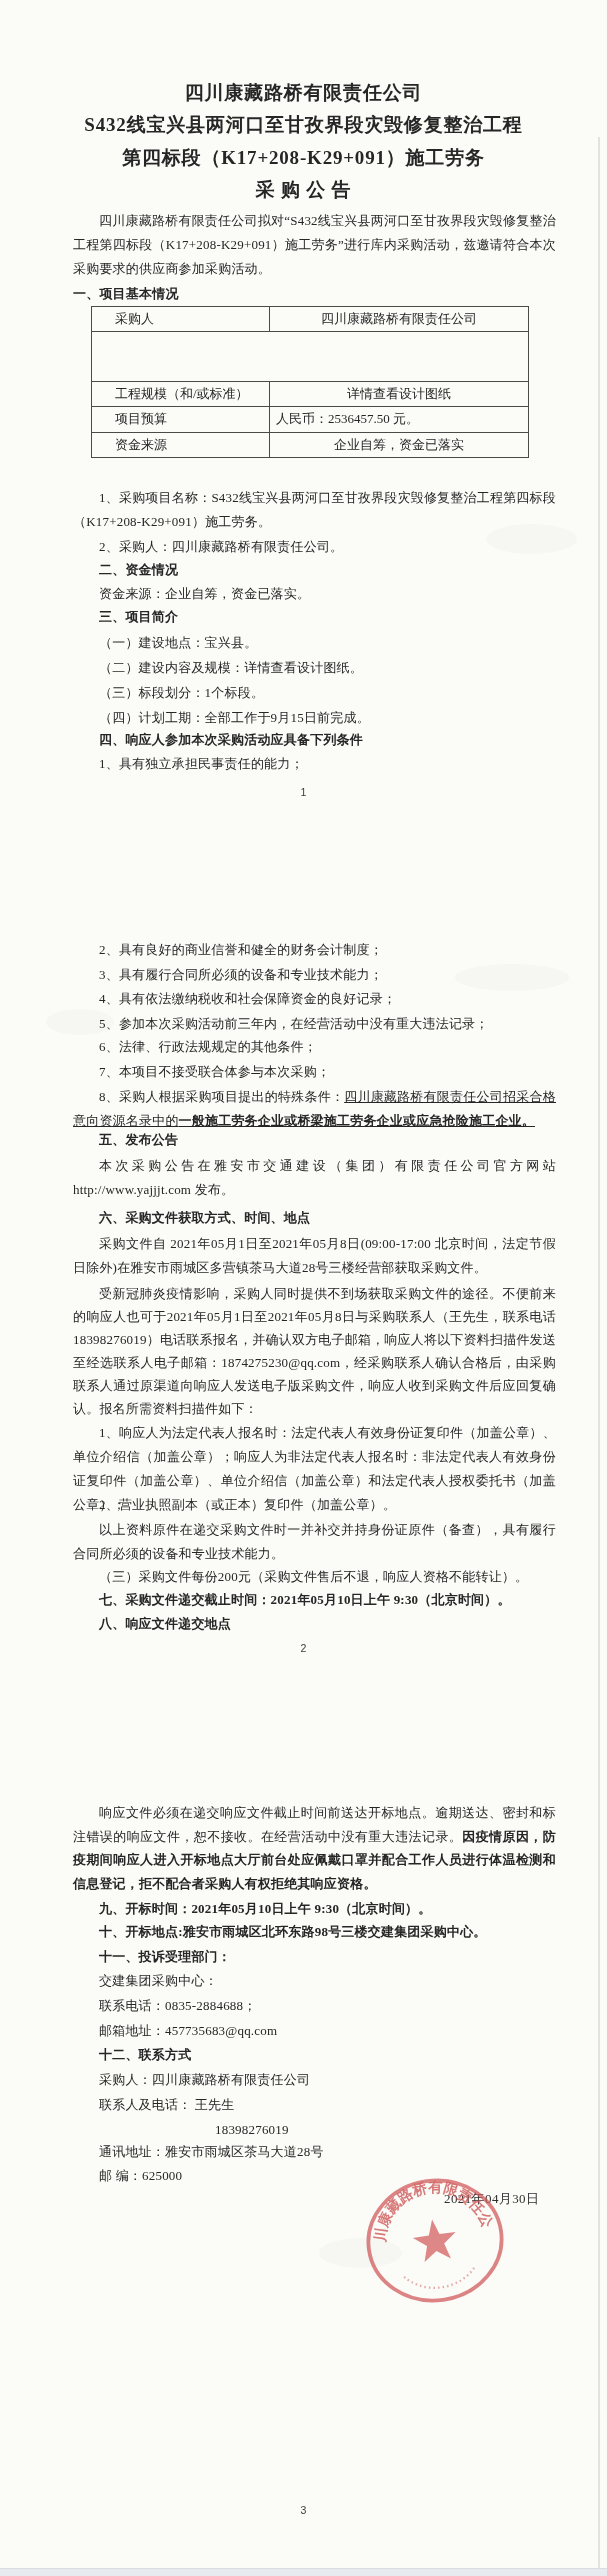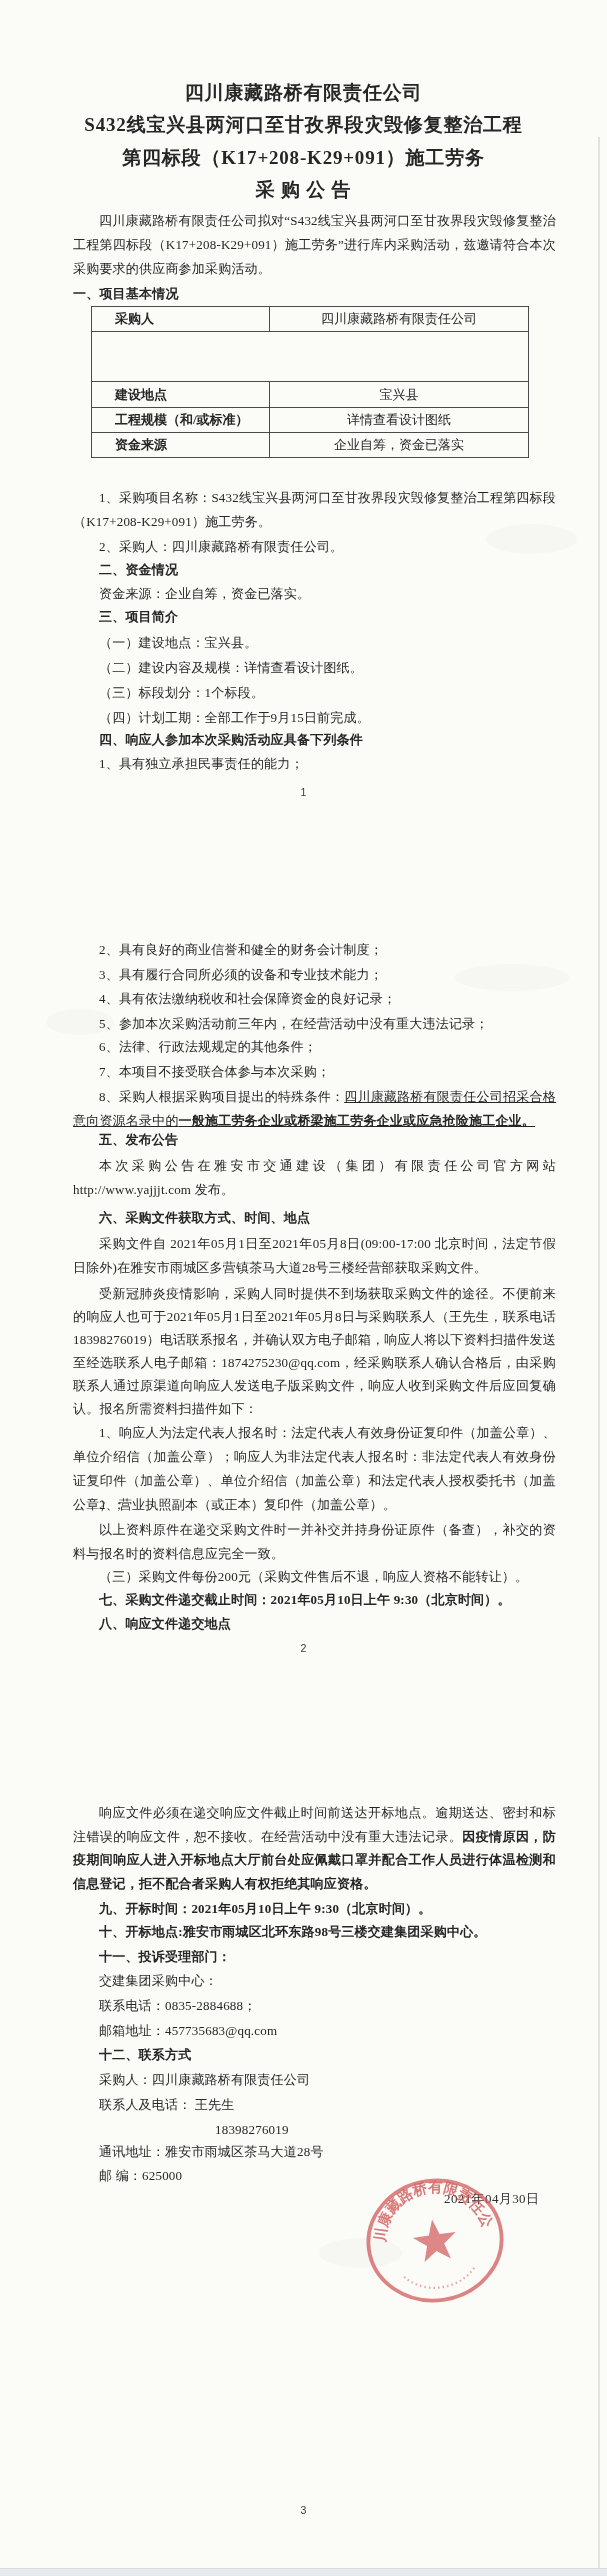--- a/index.html
+++ b/index.html
@@ -17,21 +17,21 @@
   .u{text-decoration:underline;}
   .title{position:absolute;left:0;width:607px;text-align:center;
          font-size:19px;font-weight:bold;line-height:26px;letter-spacing:0.8px;}
   .pgnum{position:absolute;left:0;width:607px;text-align:center;
          font-size:10.6px;color:#3c3c3c;font-family:"Liberation Sans",sans-serif;}
   
   .ptable{position:absolute;left:91px;top:306px;width:436px;
           border:0.8px solid #4a4a4a;border-bottom:none;font-size:13px;}
   .trow{display:grid;grid-template-columns:178px 1fr;border-bottom:0.8px solid #4a4a4a;}
   .tcell{display:flex;align-items:center;padding:0 6px;box-sizing:border-box;}
-  .tlabel{padding-left:23px;border-right:0.8px solid #4a4a4a;font-weight:bold;}
+  .tlabel{padding-left:23px;border-right:0.8px solid #4a4a4a;}
   .tval-c{justify-content:center;text-align:center;}
   .tval-l{justify-content:flex-start;text-align:left;line-height:23.5px;}
   
   .scan-edge-line{position:absolute;left:598px;top:137px;width:1.5px;height:2434px;
                   background:#e2e2de;}
   .scan-bottom{position:absolute;left:0;top:2568px;width:607px;height:8.3px;
                background:#e7eaee;border-top:0.8px solid #d8dde2;}
   .noise{position:absolute;background:rgba(90,90,90,0.03);border-radius:50%;}
   
   .seal{position:absolute;left:363px;top:2175px;width:144px;height:131px;
@@ -51,27 +51,27 @@
 
 <div class="blk b" style="top:282px">一、项目基本情况</div>
 
 <div class="ptable">
   <div class="trow" style="height:24px">
     <div class="tcell tlabel">采购人</div>
     <div class="tcell tval-c">四川康藏路桥有限责任公司</div>
   </div>
   <div class="trow" style="height:49px">
   </div>
-  <div class="trow" style="height:25px">
-    <div class="tcell tlabel">建设地点</div>
-    <div class="tcell tval-c">宝兴县</div>
-  </div>
   <div class="trow" style="height:23.5px">
     <div class="tcell tlabel">工程规模（和/或标准）</div>
     <div class="tcell tval-c">详情查看设计图纸</div>
+  </div>
+  <div class="trow" style="height:25px">
+    <div class="tcell tlabel">项目预算</div>
+    <div class="tcell tval-l">人民币：2536457.50 元。</div>
   </div>
   <div class="trow" style="height:24px">
     <div class="tcell tlabel">资金来源</div>
     <div class="tcell tval-c">企业自筹，资金已落实</div>
   </div>
 </div>
 
 <div class="blk ind" style="top:486px">1、采购项目名称：S432线宝兴县两河口至甘孜界段灾毁修复整治工程第四标段（K17+208-K29+091）施工劳务。</div>
 <div class="blk ind" style="top:535px">2、采购人：四川康藏路桥有限责任公司。</div>
 <div class="blk b ind" style="top:558px">二、资金情况</div>
@@ -97,21 +97,21 @@
   <span>8、采购人根据采购项目提出的特殊条件：</span><span class="u">四川康藏路桥有限责任公司招采合格意向资源名录中的</span><span class="u b">一般施工劳务企业或桥梁施工劳务企业或应急抢险施工企业。</span>
 </div>
 
 <div class="blk b ind" style="top:1128px">五、发布公告</div>
 <div class="blk ind" style="top:1154px">本次采购公告在雅安市交通建设（集团）有限责任公司官方网站 http://www.yajjjt.com 发布。</div>
 <div class="blk b ind" style="top:1206px">六、采购文件获取方式、时间、地点</div>
 <div class="blk ind" style="top:1232px">采购文件自 2021年05月1日至2021年05月8日(09:00-17:00 北京时间，法定节假日除外)在雅安市雨城区多营镇茶马大道28号三楼经营部获取采购文件。</div>
 <div class="blk ind" style="top:1282px;line-height:23px">受新冠肺炎疫情影响，采购人同时提供不到场获取采购文件的途径。不便前来的响应人也可于2021年05月1日至2021年05月8日与采购联系人（王先生，联系电话18398276019）电话联系报名，并确认双方电子邮箱，响应人将以下资料扫描件发送至经选联系人电子邮箱：1874275230@qq.com，经采购联系人确认合格后，由采购联系人通过原渠道向响应人发送电子版采购文件，响应人收到采购文件后应回复确认。报名所需资料扫描件如下：</div>
 <div class="blk ind" style="top:1421px">1、响应人为法定代表人报名时：法定代表人有效身份证复印件（加盖公章）、单位介绍信（加盖公章）；响应人为非法定代表人报名时：非法定代表人有效身份证复印件（加盖公章）、单位介绍信（加盖公章）和法定代表人授权委托书（加盖公章）；</div>
 <div class="blk ind" style="top:1493px">2、营业执照副本（或正本）复印件（加盖公章）。</div>
-<div class="blk ind" style="top:1518px;line-height:23.5px">以上资料原件在递交采购文件时一并补交并持身份证原件（备查），补交的资料与报名时的资料信息应完全一致。</div>
+<div class="blk ind" style="top:1518px;line-height:23.5px">以上资料原件在递交采购文件时一并补交并持身份证原件（备查），具有履行合同所必须的设备和专业技术能力。</div>
 <div class="blk ind" style="top:1565px">（三）采购文件每份200元（采购文件售后不退，响应人资格不能转让）。</div>
 <div class="blk b ind" style="top:1588px">七、采购文件递交截止时间：2021年05月10日上午 9:30（北京时间）。</div>
 <div class="blk b ind" style="top:1612px">八、响应文件递交地点</div>
 
 <div class="pgnum" style="top:1642px">2</div>
 
 <div class="blk ind" style="top:1801px;line-height:23.5px">
   <span>响应文件必须在递交响应文件截止时间前送达开标地点。逾期送达、密封和标注错误的响应文件，恕不接收。在经营活动中没有重大违法记录。</span><span class="b">因疫情原因，防疫期间响应人进入开标地点大厅前台处应佩戴口罩并配合工作人员进行体温检测和信息登记，拒不配合者采购人有权拒绝其响应资格。</span>
 </div>
 <div class="blk b ind" style="top:1897px">九、开标时间：2021年05月10日上午 9:30（北京时间）。</div>

